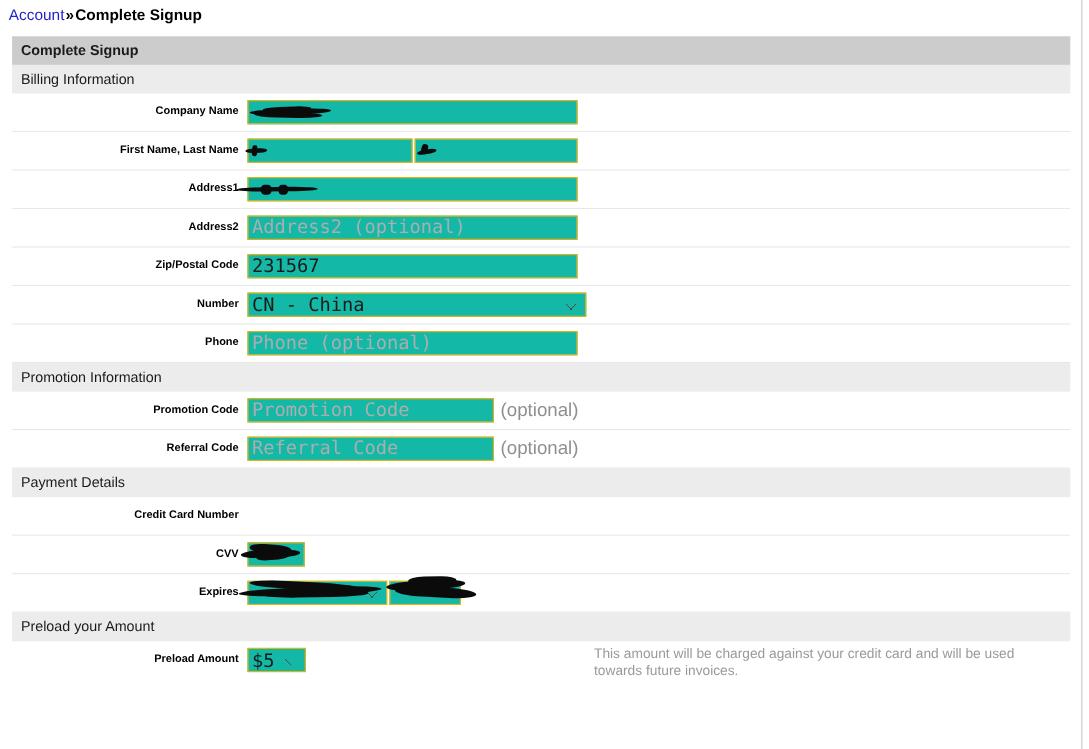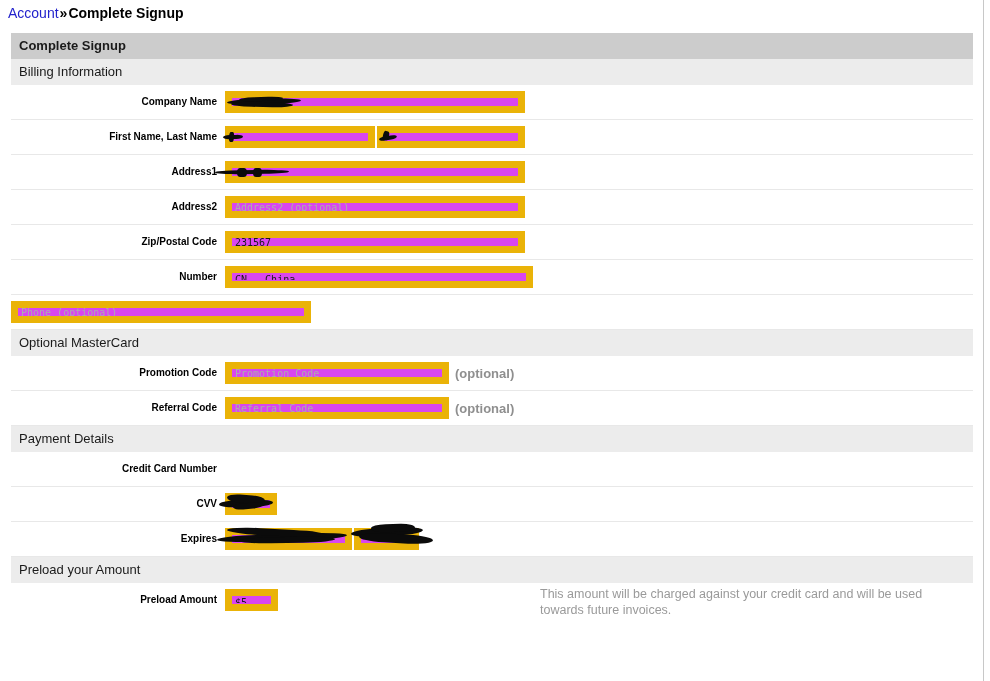--- a/index.html
+++ b/index.html
@@ -101,24 +101,24 @@
 
   .fields {
     position: relative;
     display: flex;
     align-items: center;
     flex: 1;
   }
 
   input.txt, select.sel {
     font-family: "DejaVu Sans Mono", monospace;
-    font-size: 10px;
+    font-size: 17px;
     color: #1a1a1a;
-    background: #d946ef;
-    border: 7px solid #eab308;
+    background: #14b8a6;
+    border: 1px solid #eab308;
     box-sizing: border-box;
     height: 22px;
     padding: 1px 3px;
     border-radius: 0;
     outline: none;
   }
   input.txt::placeholder {
     color: #adadad;
     opacity: 1;
   }
@@ -142,22 +142,21 @@
   .w-cc     { width: 182px; }   
   .w-mon    { width: 127px; }
   .w-yr     { width: 65px;  }
   .w-cvv    { width: 52px;  }
   .w-amt    { width: 53px;  }
 
   .gap2 { margin-left: 2px; }
   .hint-opt {
     margin-left: 6px;
     color: #8f8f8f;
-    font-size: 13px;
-    font-weight: bold;
+    font-size: 17px;
   }
   .hint-right {
     position: absolute;
     left: 300px;
     color: #9a9a9a;
     font-size: 12.5px;
     line-height: 16px;
     width: 420px;
   }
   .hint-right.two-line { top: -3px; margin-left: 15px; }
@@ -249,26 +248,27 @@
     <div class="row">
       <div class="lbl">Number</div>
       <div class="fields">
         <select class="sel" style="width:308px;">
           <option>CN - China</option>
         </select>
       </div>
     </div>
 
     <div class="row">
+      <div class="lbl">Phone</div>
       <div class="fields">
         <input class="txt w-full" type="text" placeholder="Phone (optional)" style="">
       </div>
     </div>
 
-    <div class="section-bar">Optional MasterCard</div>
+    <div class="section-bar">Promotion Information</div>
 
     <div class="row">
       <div class="lbl">Promotion Code</div>
       <div class="fields">
         <input class="txt w-code" type="text" placeholder="Promotion Code" style="">
         <span class="hint-opt">(optional)</span>
       </div>
     </div>
 
     <div class="row">

